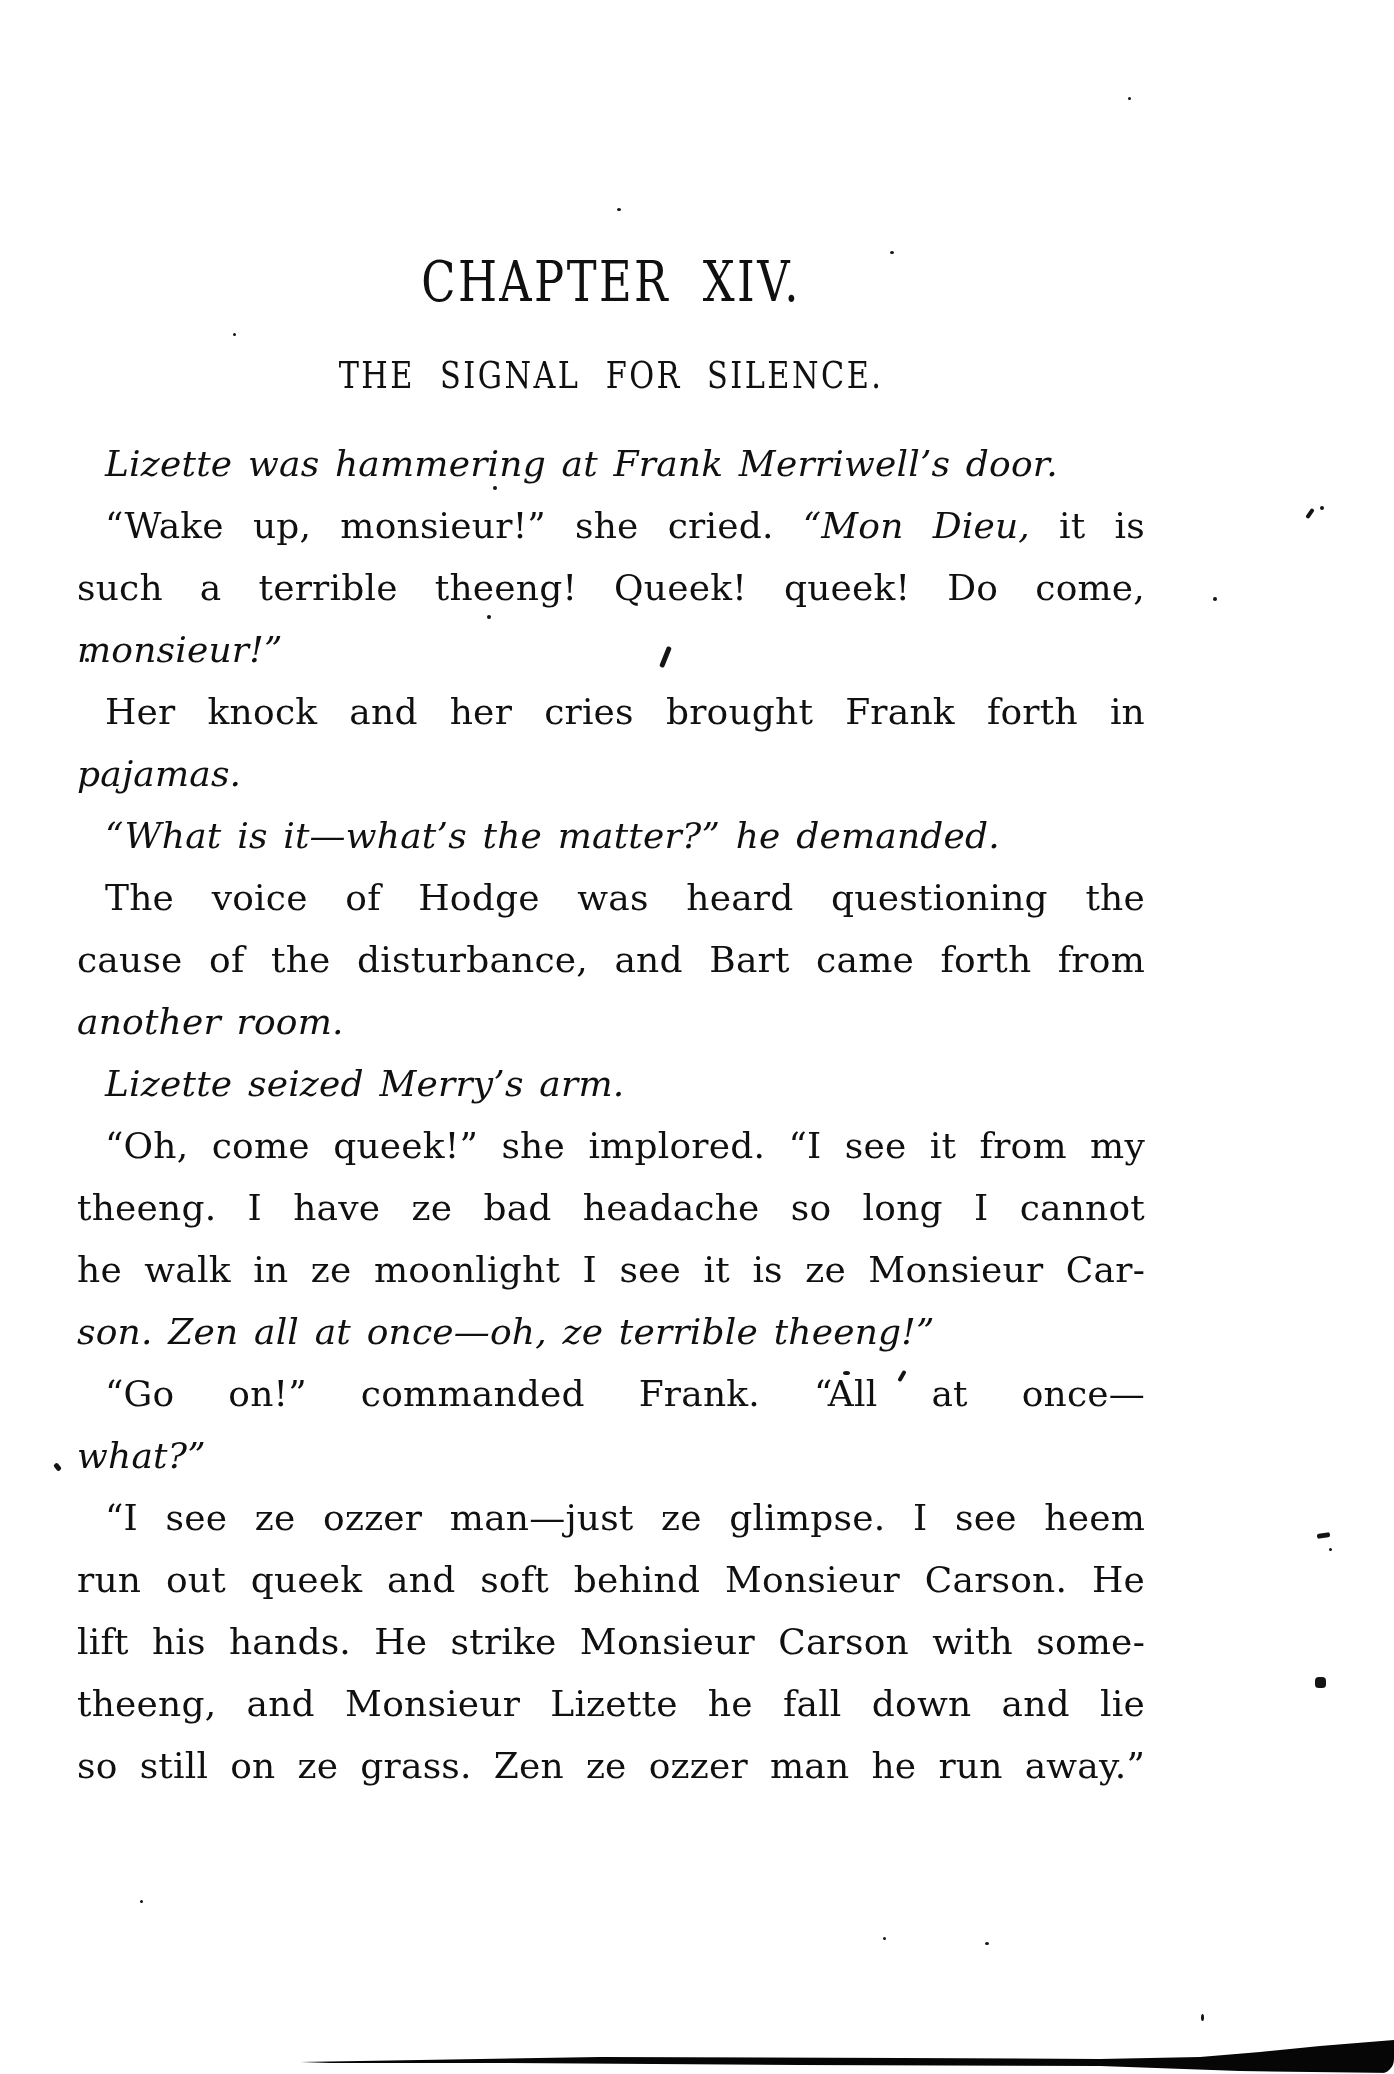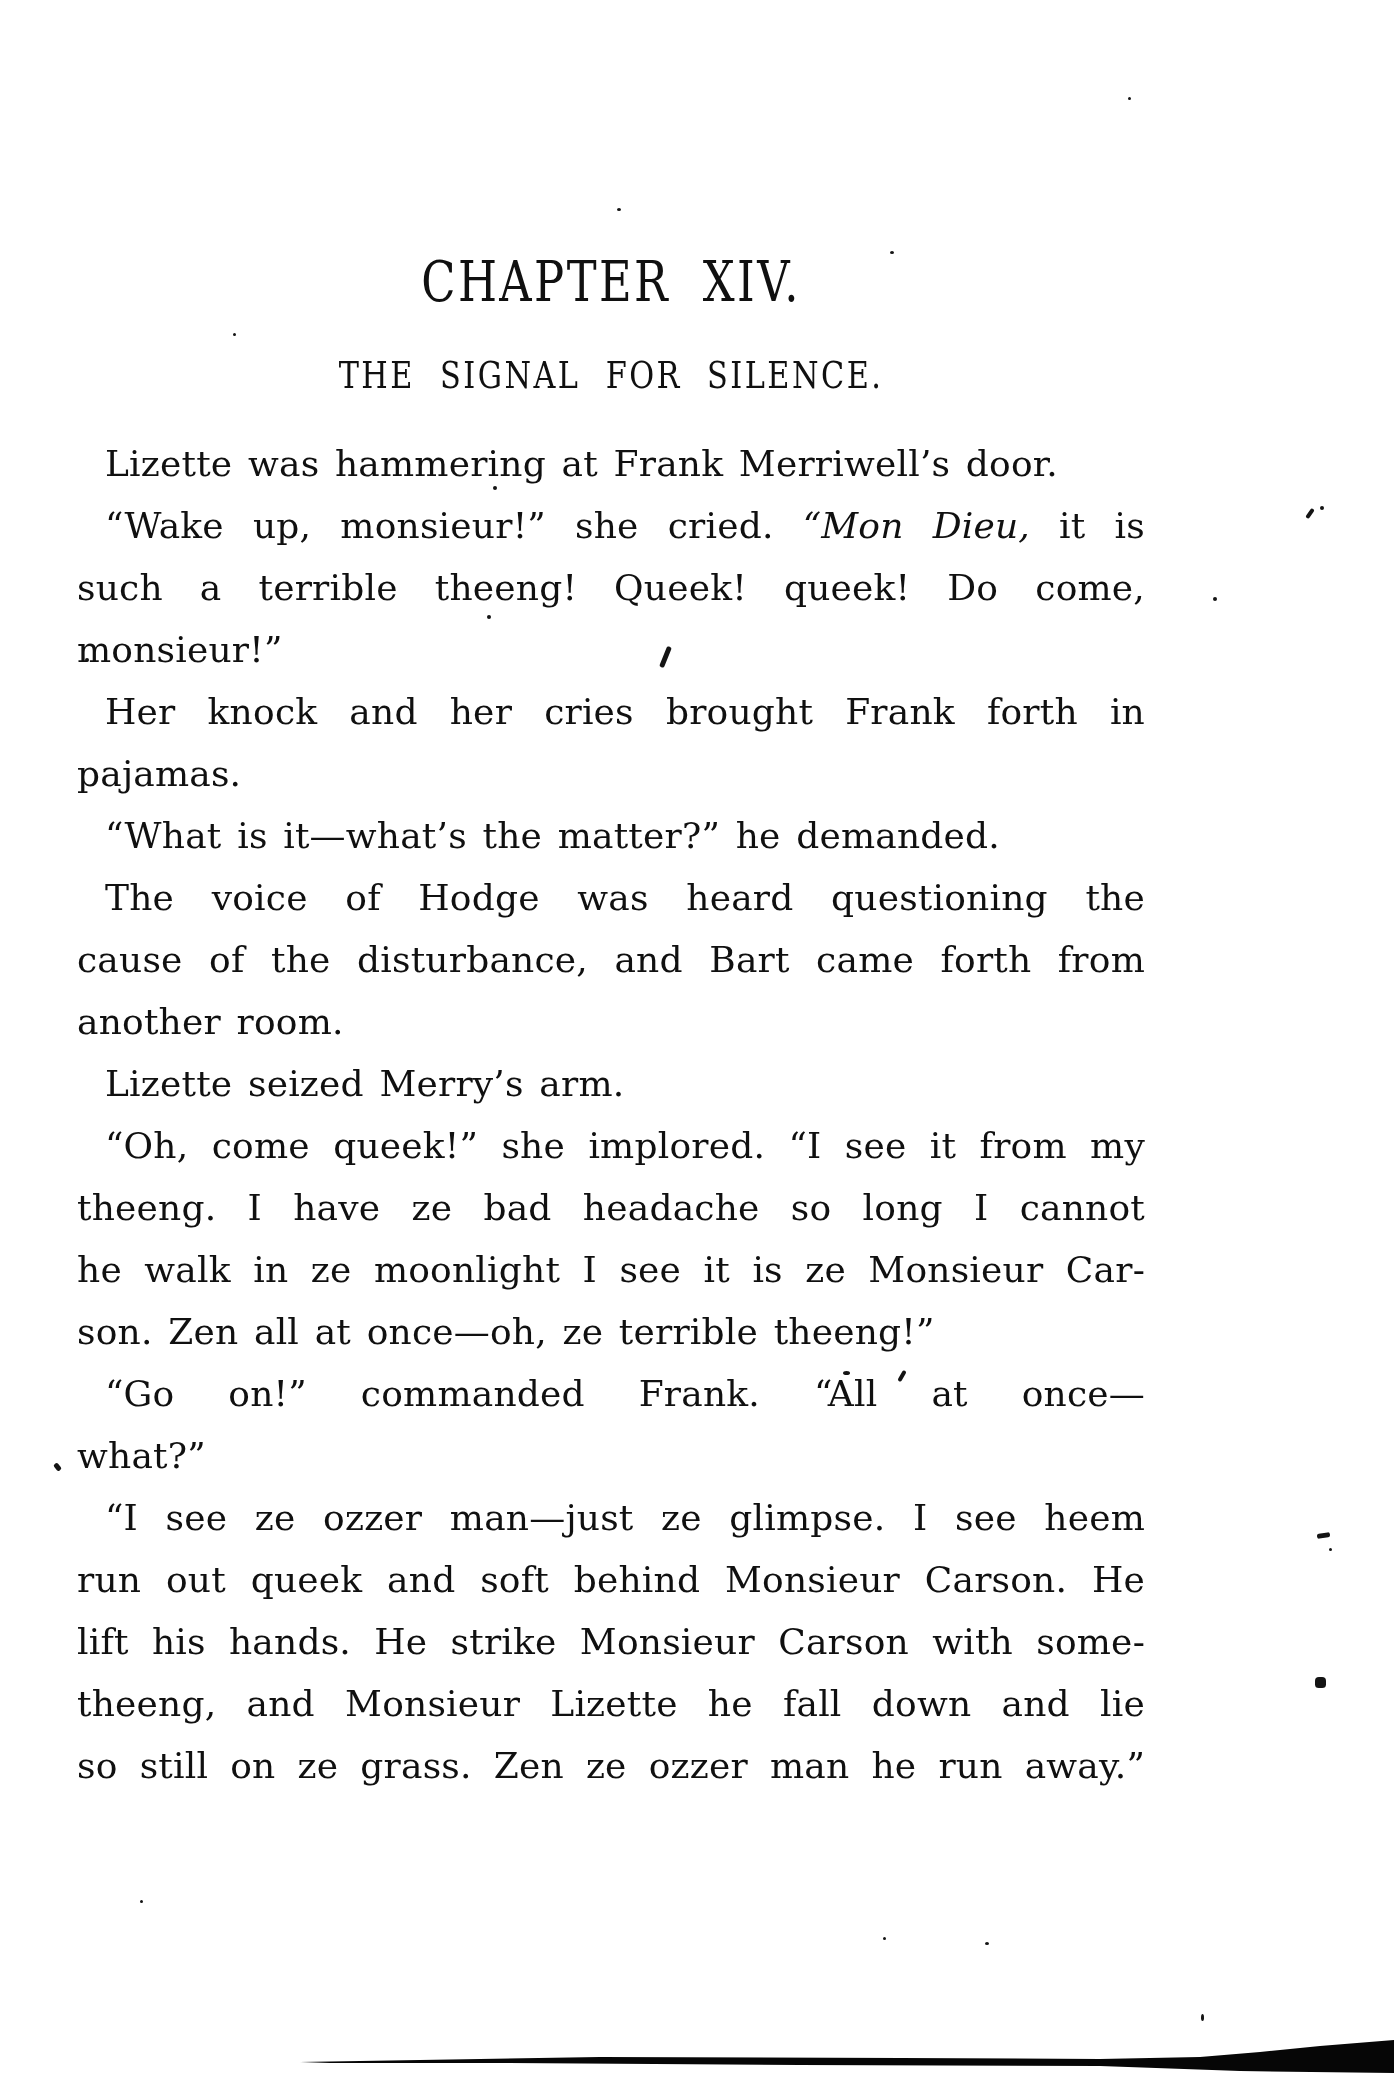--- a/index.html
+++ b/index.html
@@ -3,20 +3,21 @@
 <meta charset="utf-8">
 <style>
   html,body{margin:0;padding:0;background:#ffffff;}
   .page{
     position:relative;
     width:1394px;height:2074px;
     background:#ffffff;
     color:#101010;
     font-family:"DejaVu Serif", serif;
     overflow:hidden;
+    border-radius:15px;
   }
   .chapter-title{
     position:absolute;left:77px;top:254px;width:1068px;margin:0;
     text-align:center;font-size:56px;font-weight:normal;line-height:1;
     letter-spacing:3px;word-spacing:20px;
     transform:scaleX(0.80);transform-origin:50% 50%;
     white-space:nowrap;
   }
   .section-title{
     position:absolute;left:77px;top:357px;width:1068px;margin:0;
@@ -26,21 +27,21 @@
     white-space:nowrap;
   }
   .body-text{
     position:absolute;left:77px;top:433px;width:1068px;
   }
   .line{
     font-size:36px;line-height:62px;height:62px;
     text-align:justify;text-align-last:justify;
     word-spacing:4px;letter-spacing:0.2px;
   }
-  .line.end{text-align-last:left;}
+  .line.end{text-align-last:left;font-style:italic;}
   .line.indent{text-indent:28px;}
   .line i{font-style:italic;}
   .speck{position:absolute;background:#141414;border-radius:50%;}
   .speck.tick{border-radius:2px;}
   .speck.blob{border-radius:35%;}
   .gutter-shadow{position:absolute;left:0;top:0;pointer-events:none;}
 </style>
 </head>
 <body>
 

